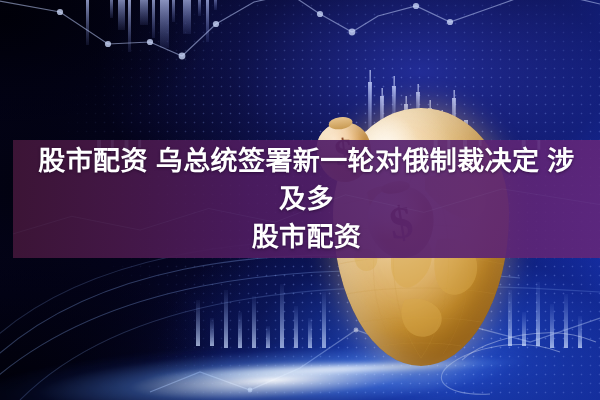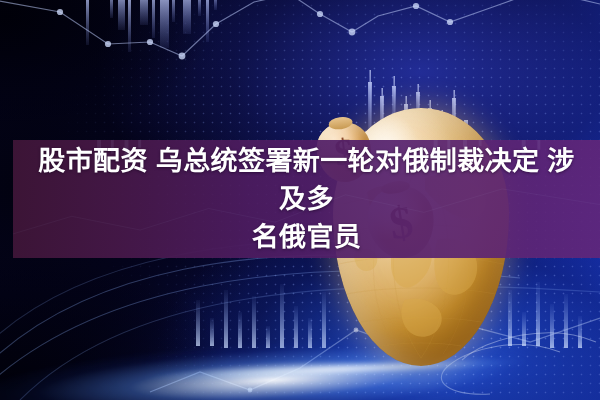--- a/index.html
+++ b/index.html
@@ -385,17 +385,17 @@
         <rect x="520" y="-6" width="4" height="26"></rect>
         <rect x="536" y="-6" width="3" height="16"></rect>
       </g>
       <g stroke="#b9c3f0" stroke-opacity="0.18" stroke-width="1" fill="none">
         <polyline points="0,96 60,78 130,92 200,70 268,84 340,56 420,74 500,50 600,66"></polyline>
       </g>
     </svg>
 
     <div class="title-text">
       <div>股市配资 乌总统签署新一轮对俄制裁决定 涉及多</div>
-      <div>名俄官员</div>
+      <div>股市配资</div>
     </div>
   </div>
 
 </div>
 
 </body></html>

